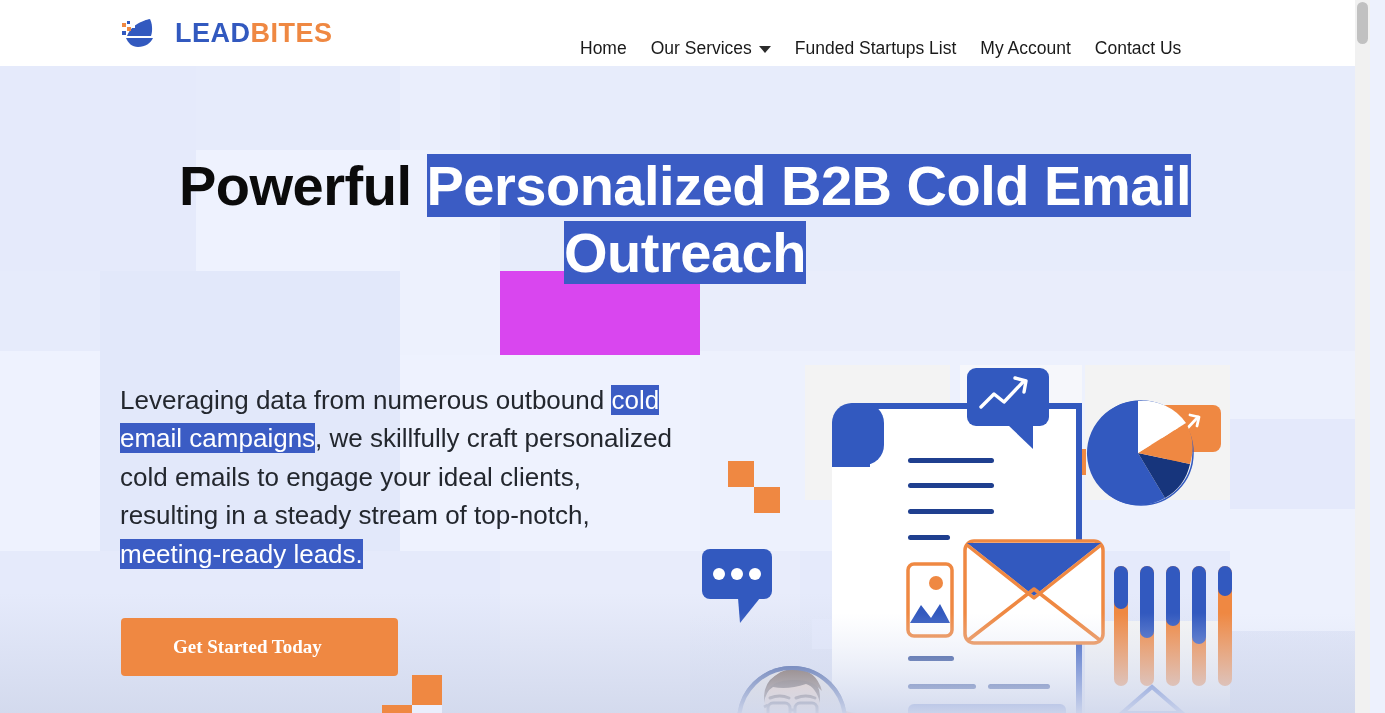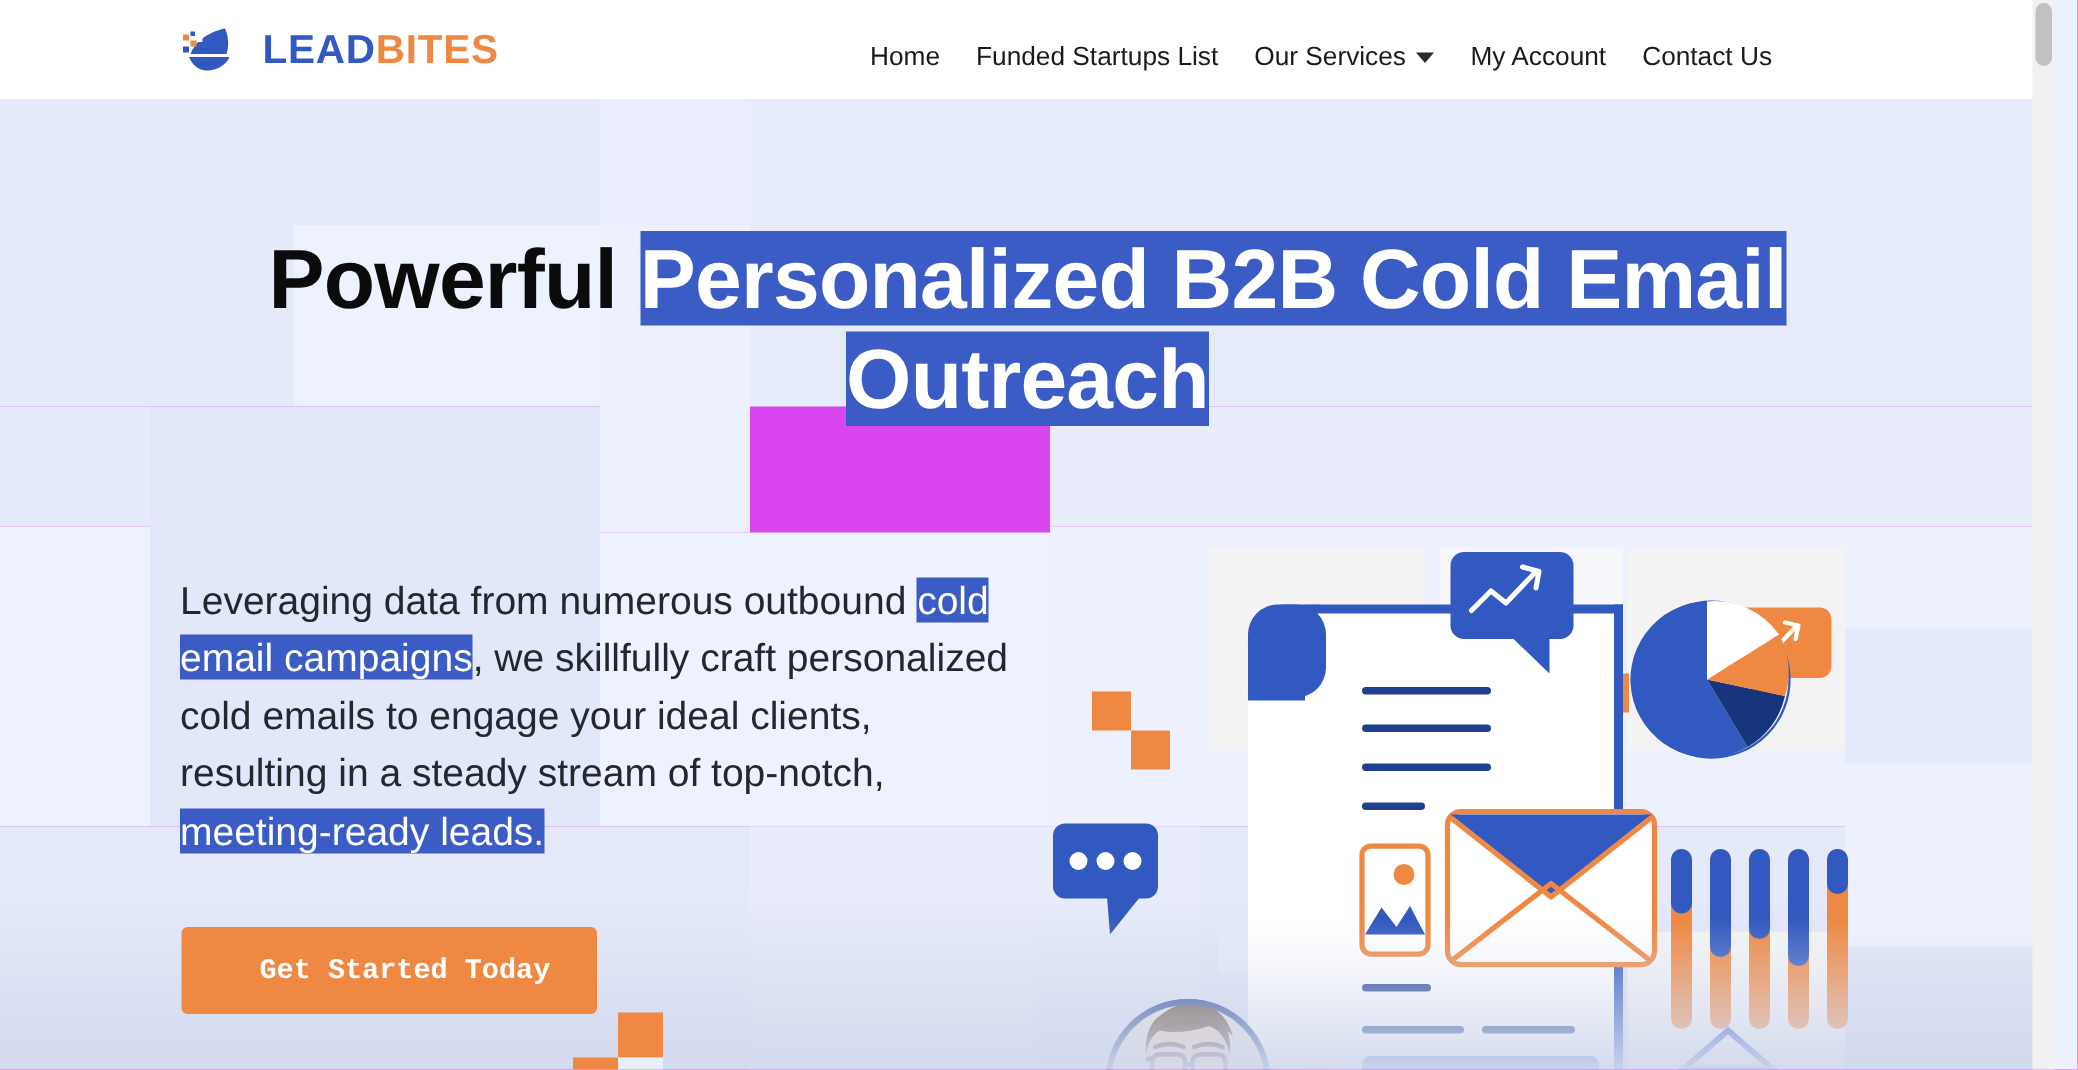--- a/index.html
+++ b/index.html
@@ -22,21 +22,21 @@
   }
   .logo-wrap {
     position:absolute; left:120px; top:50%; transform:translateY(-50%);
     display:flex; align-items:center; gap:19px; cursor:pointer;
   }
   .logo-mark { width:36px; height:34px; display:block; }
   .logo-text { font-size:27px; font-weight:700; letter-spacing:.5px; line-height:1; }
   .logo-lead { color:#3259bf; }
   .logo-bites { color:#ef8842; }
 
-  .nav { position:absolute; left:568px; top:4px; height:66px; display:flex; align-items:center; gap:0; }
+  .nav { position:absolute; left:568px; top:15px; height:66px; display:flex; align-items:center; gap:0; }
   .nav-item {
     font-size:17.5px; color:#1a1a1a; padding:0 12px; height:66px;
     display:flex; align-items:center; gap:7px; cursor:pointer; white-space:nowrap;
   }
   .caret { width:0;height:0;border-left:6px solid transparent;border-right:6px solid transparent;border-top:7px solid #2b2b2b; display:inline-block; margin-top:3px;}
 
   
   .hero {
     position:absolute; top:66px; left:0; width:1370px; height:647px;
     background:#d946ef; overflow:hidden;
@@ -69,21 +69,21 @@
   }
   .sel { background:#3b5cc4; color:#ffffff; }
   .sub {
     position:absolute; left:120px; top:315px; width:560px;
     font-size:26px; line-height:1.48; color:#23272e;
   }
   .cta {
     position:absolute; left:121px; top:552px; width:277px; height:58px;
     background:#ef8842; border:none; border-radius:4px; cursor:pointer;
     color:#ffffff; font-size:19px; font-weight:600; text-align:left;
-    padding-left:52px; font-family:Liberation Mono, monospace;
+    padding-left:52px; font-family:Liberation Serif, serif;
   }
   .sq { position:absolute; background:#ef8842; width:30px; height:30px; }
   .sq-a { left:412px; top:609px; }
   .sq-b { left:382px; top:639px; }
   .sq-c { left:412px; top:639px; background:#eaeefc; }
 
   
   .illus { position:absolute; left:690px; top:285px; width:680px; height:362px; z-index:6; }
   .illus svg { display:block; }
 
@@ -111,25 +111,25 @@
         </svg>
       </span>
       <span class="logo-text"><span class="logo-lead">LEAD</span><span class="logo-bites">BITES</span></span>
     </div>
 
     <nav class="nav">
       <div class="nav-item">
         <span>Home</span>
       </div>
       <div class="nav-item">
-        <span>Funded Startups List</span>
-      </div>
-      <div class="nav-item">
         <span>Our Services</span>
         <span class="caret"></span>
+      </div>
+      <div class="nav-item">
+        <span>Funded Startups List</span>
       </div>
       <div class="nav-item">
         <span>My Account</span>
       </div>
       <div class="nav-item">
         <span>Contact Us</span>
       </div>
     </nav>
   </div>
 

